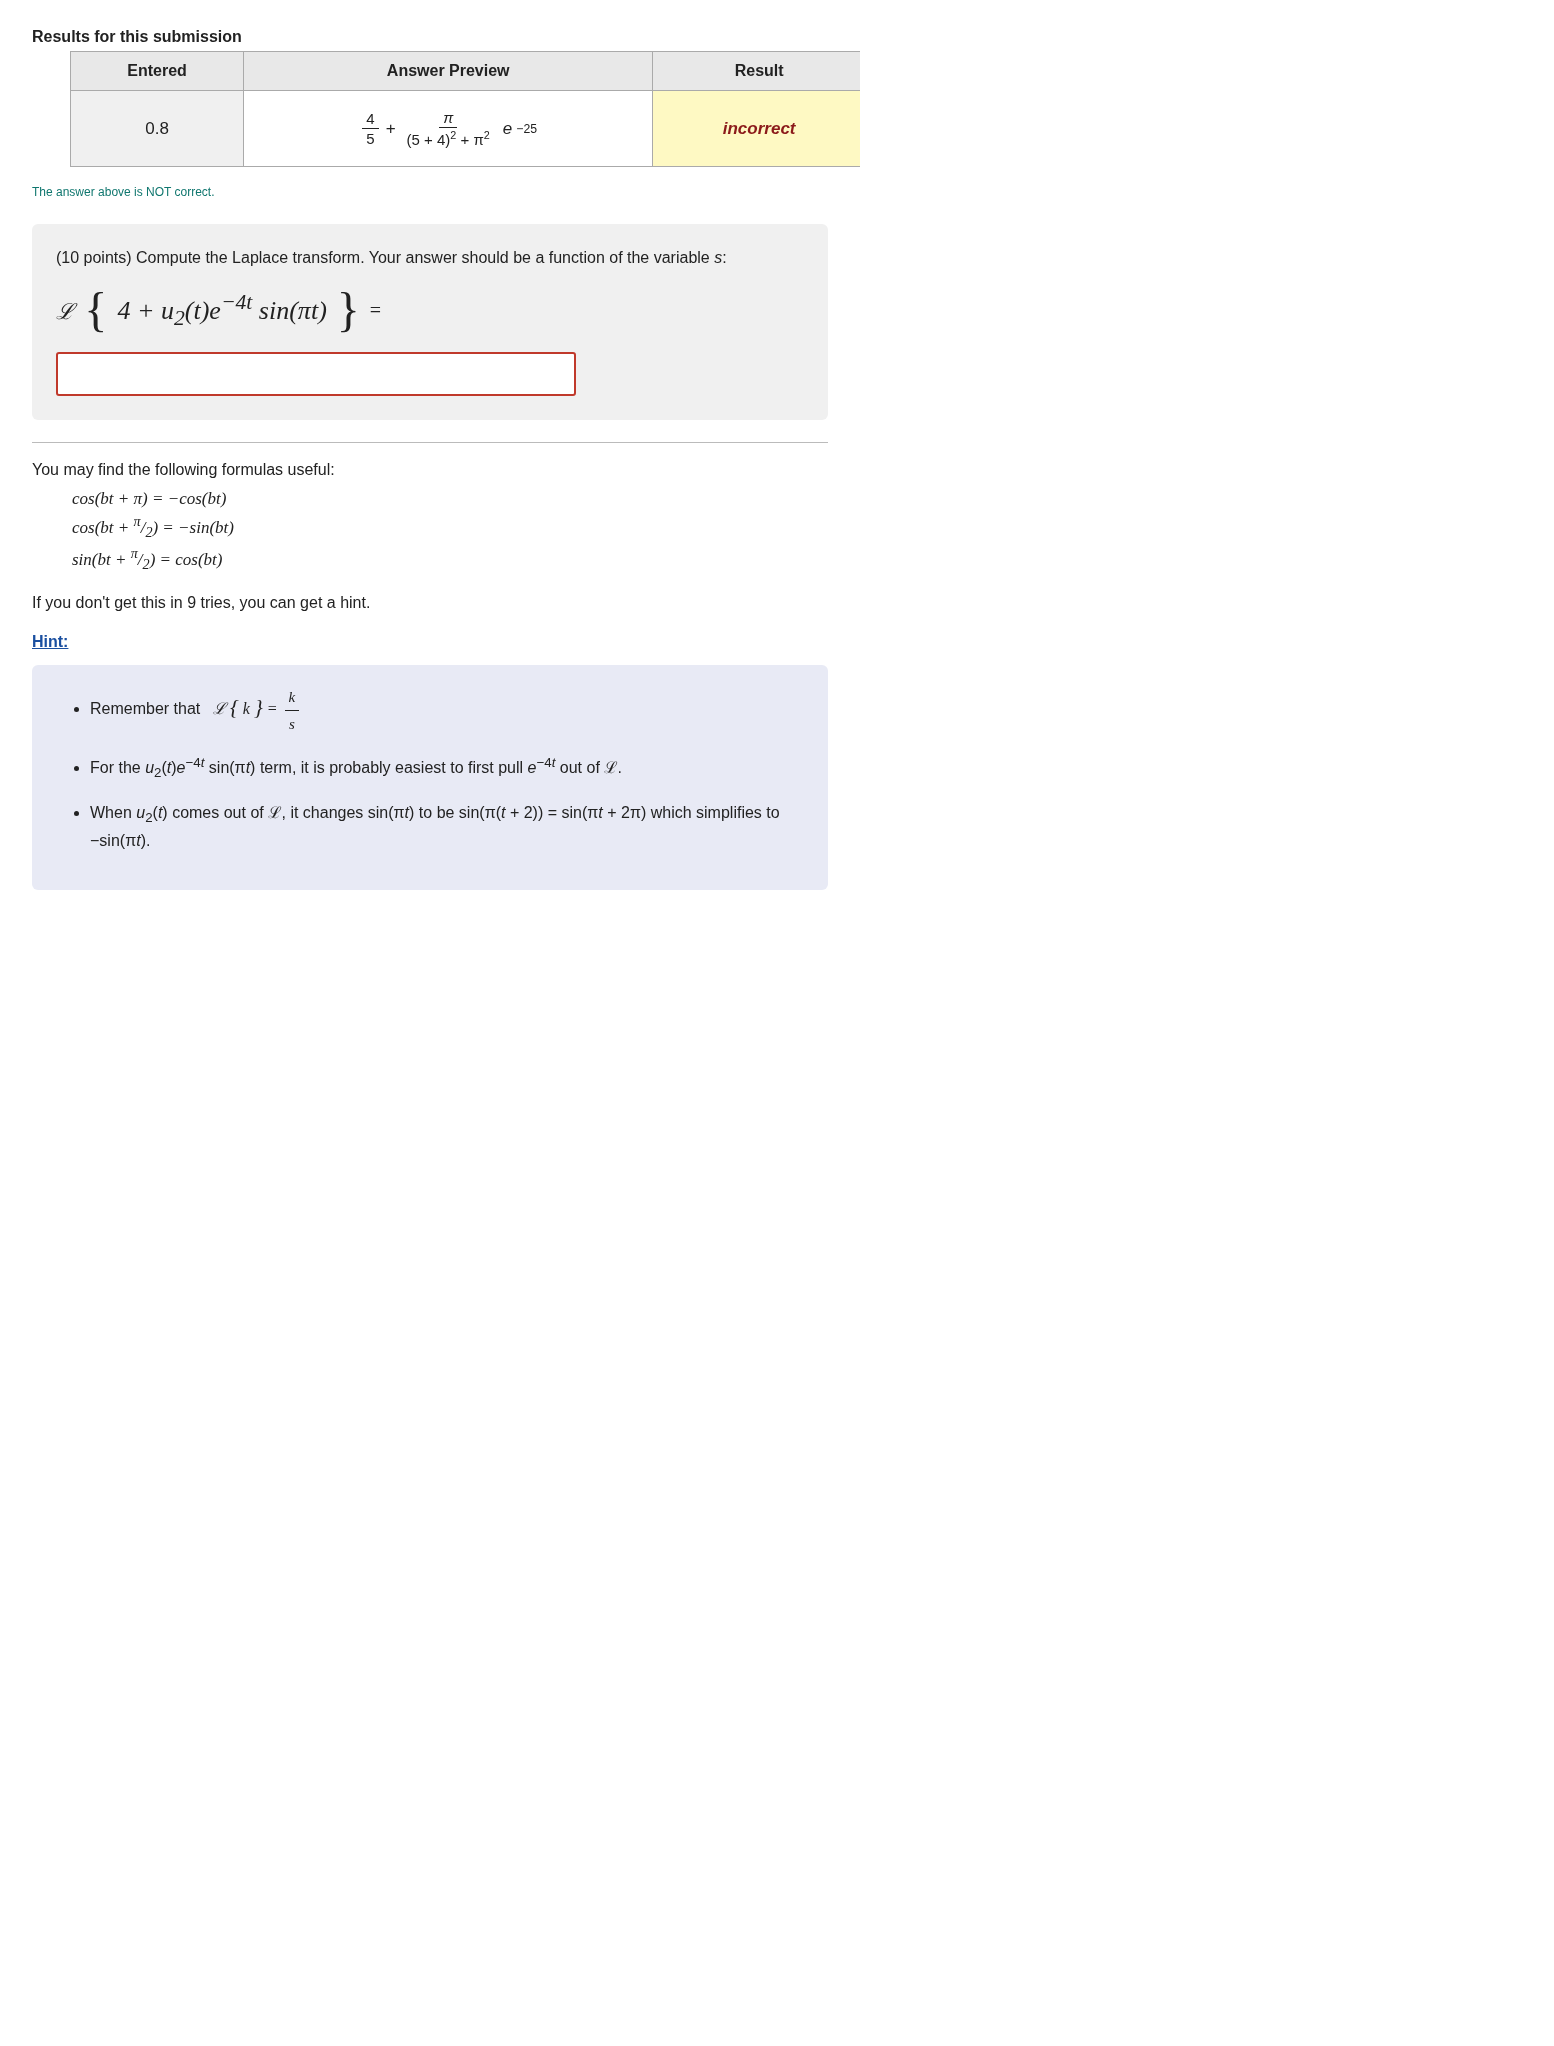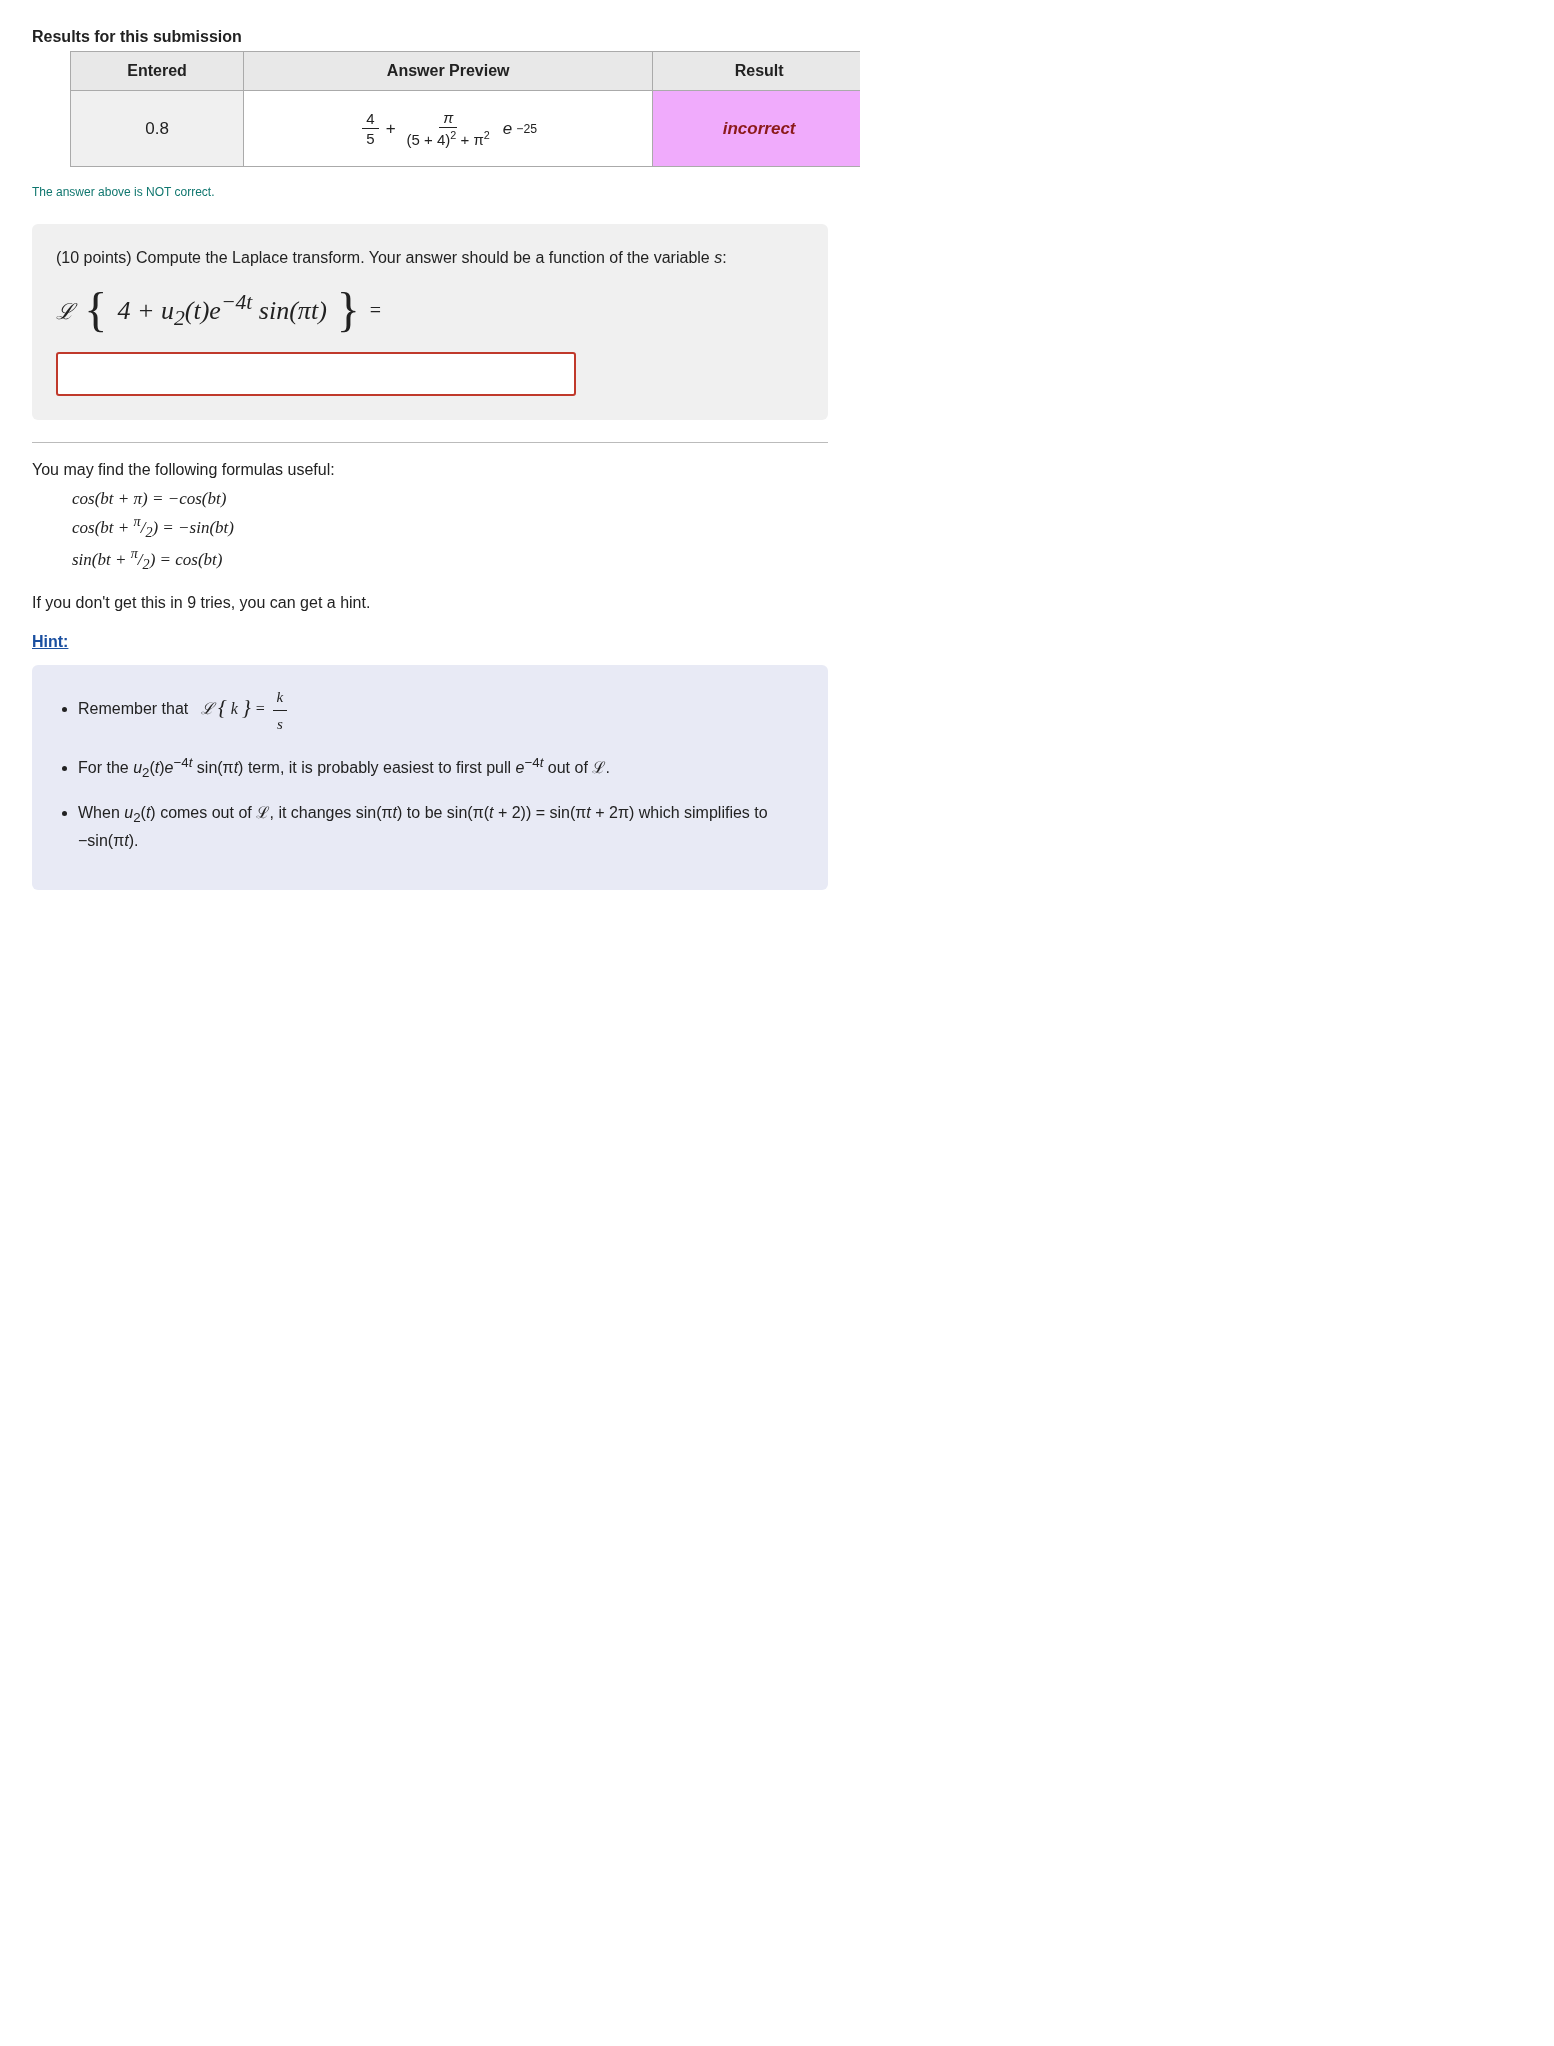--- a/index.html
+++ b/index.html
@@ -33,21 +33,21 @@
       font-weight: bold;
       text-align: center;
     }
     .results-table td {
       border: 1.5px solid #aaa;
       padding: 18px 20px;
       text-align: center;
       vertical-align: middle;
     }
     .result-incorrect {
-      background: #f0abfc;
+      background: #fef9c3;
       color: #8b1a1a;
       font-style: italic;
       font-weight: bold;
       font-size: 17px;
     }
     .entered-cell {
       background: #f0f0f0;
       font-size: 17px;
     }
     .preview-cell {
@@ -174,21 +174,21 @@
       font-weight: bold;
       color: #1a4fa0;
       margin-bottom: 14px;
       text-decoration: underline;
     }
 
     
     .hint-box {
       background: #e8eaf5;
       border-radius: 6px;
-      padding: 20px 24px;
+      padding: 20px 36px;
       font-size: 16px;
       line-height: 1.6;
     }
     .hint-box ul {
       list-style: disc;
       padding-left: 22px;
     }
     .hint-box li {
       margin-bottom: 16px;
       font-family: Arial, sans-serif;

